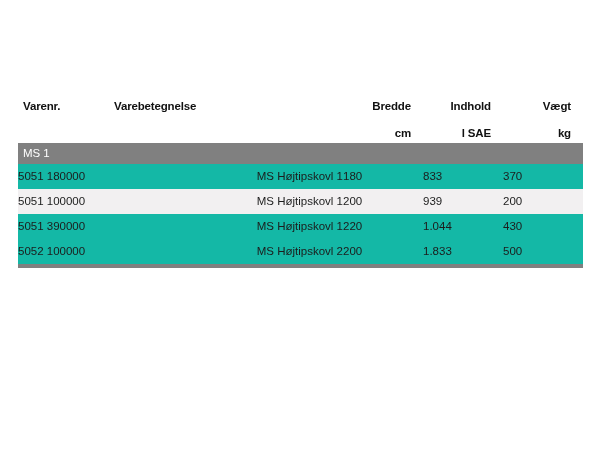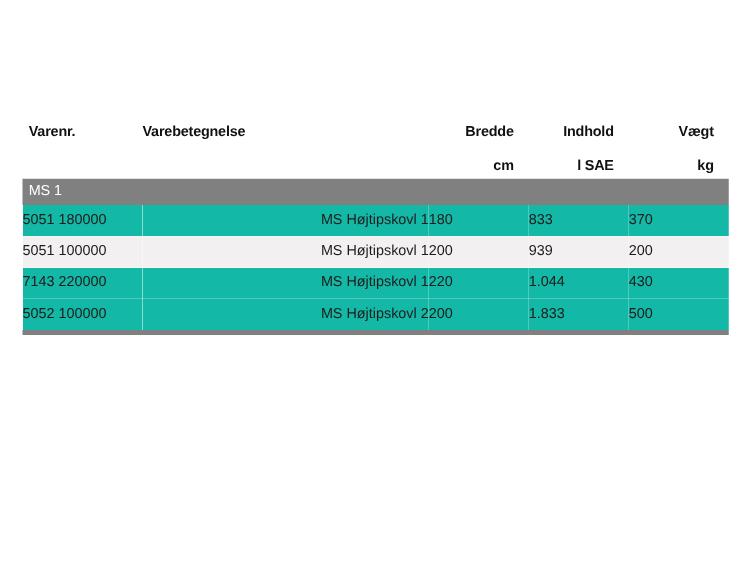--- a/index.html
+++ b/index.html
@@ -180,21 +180,21 @@
             <td class="d-num">370</td>
           </tr>
           <tr class="data-row shaded">
             <td class="d-artno">5051 100000</td>
             <td class="d-desc">MS Højtipskovl 1</td>
             <td class="d-num">200</td>
             <td class="d-num">939</td>
             <td class="d-num">200</td>
           </tr>
           <tr class="data-row">
-            <td class="d-artno">7143 220000</td>
+            <td class="d-artno">5051 390000</td>
             <td class="d-desc">MS Højtipskovl 1</td>
             <td class="d-num">220</td>
             <td class="d-num">1.044</td>
             <td class="d-num">430</td>
           </tr>
           <tr class="data-row">
             <td class="d-artno">5052 100000</td>
             <td class="d-desc">MS Højtipskovl 2</td>
             <td class="d-num">200</td>
             <td class="d-num">1.833</td>

